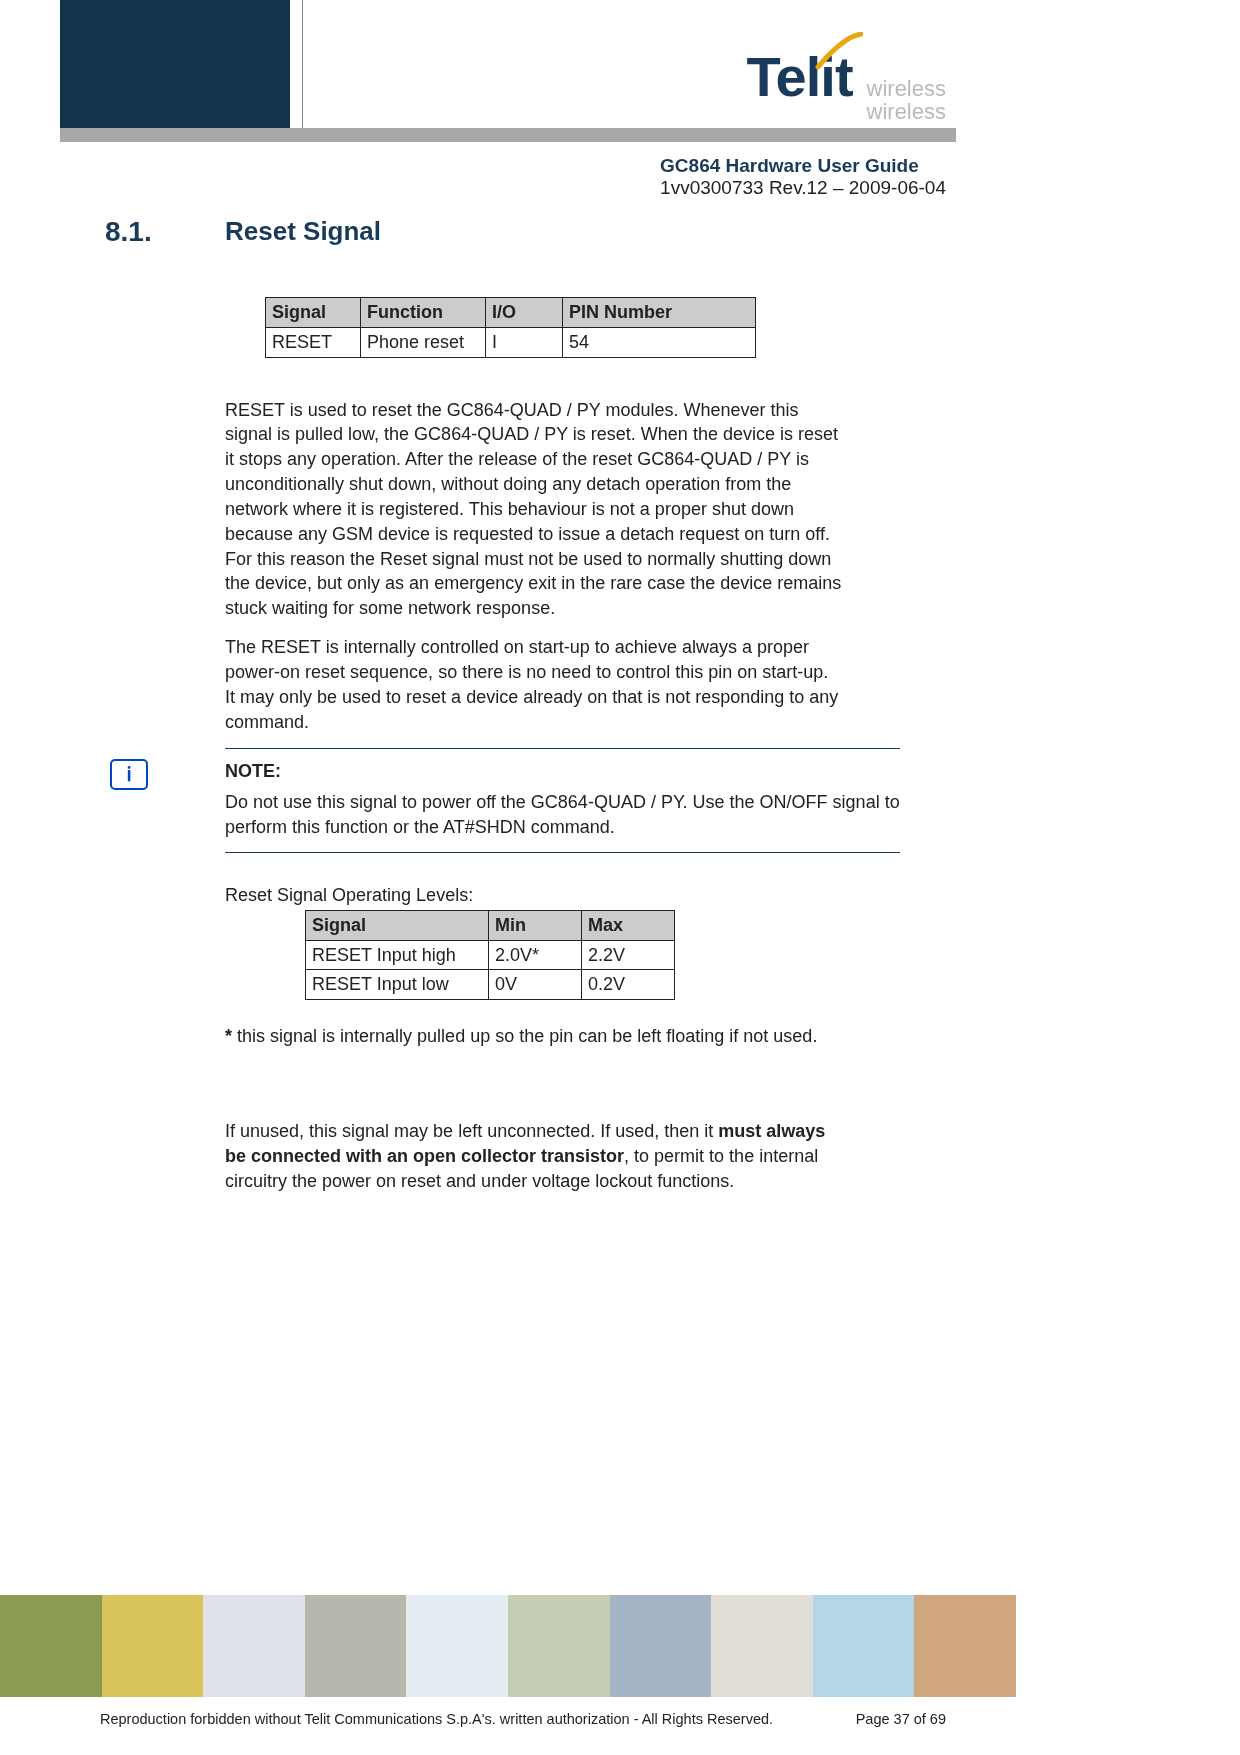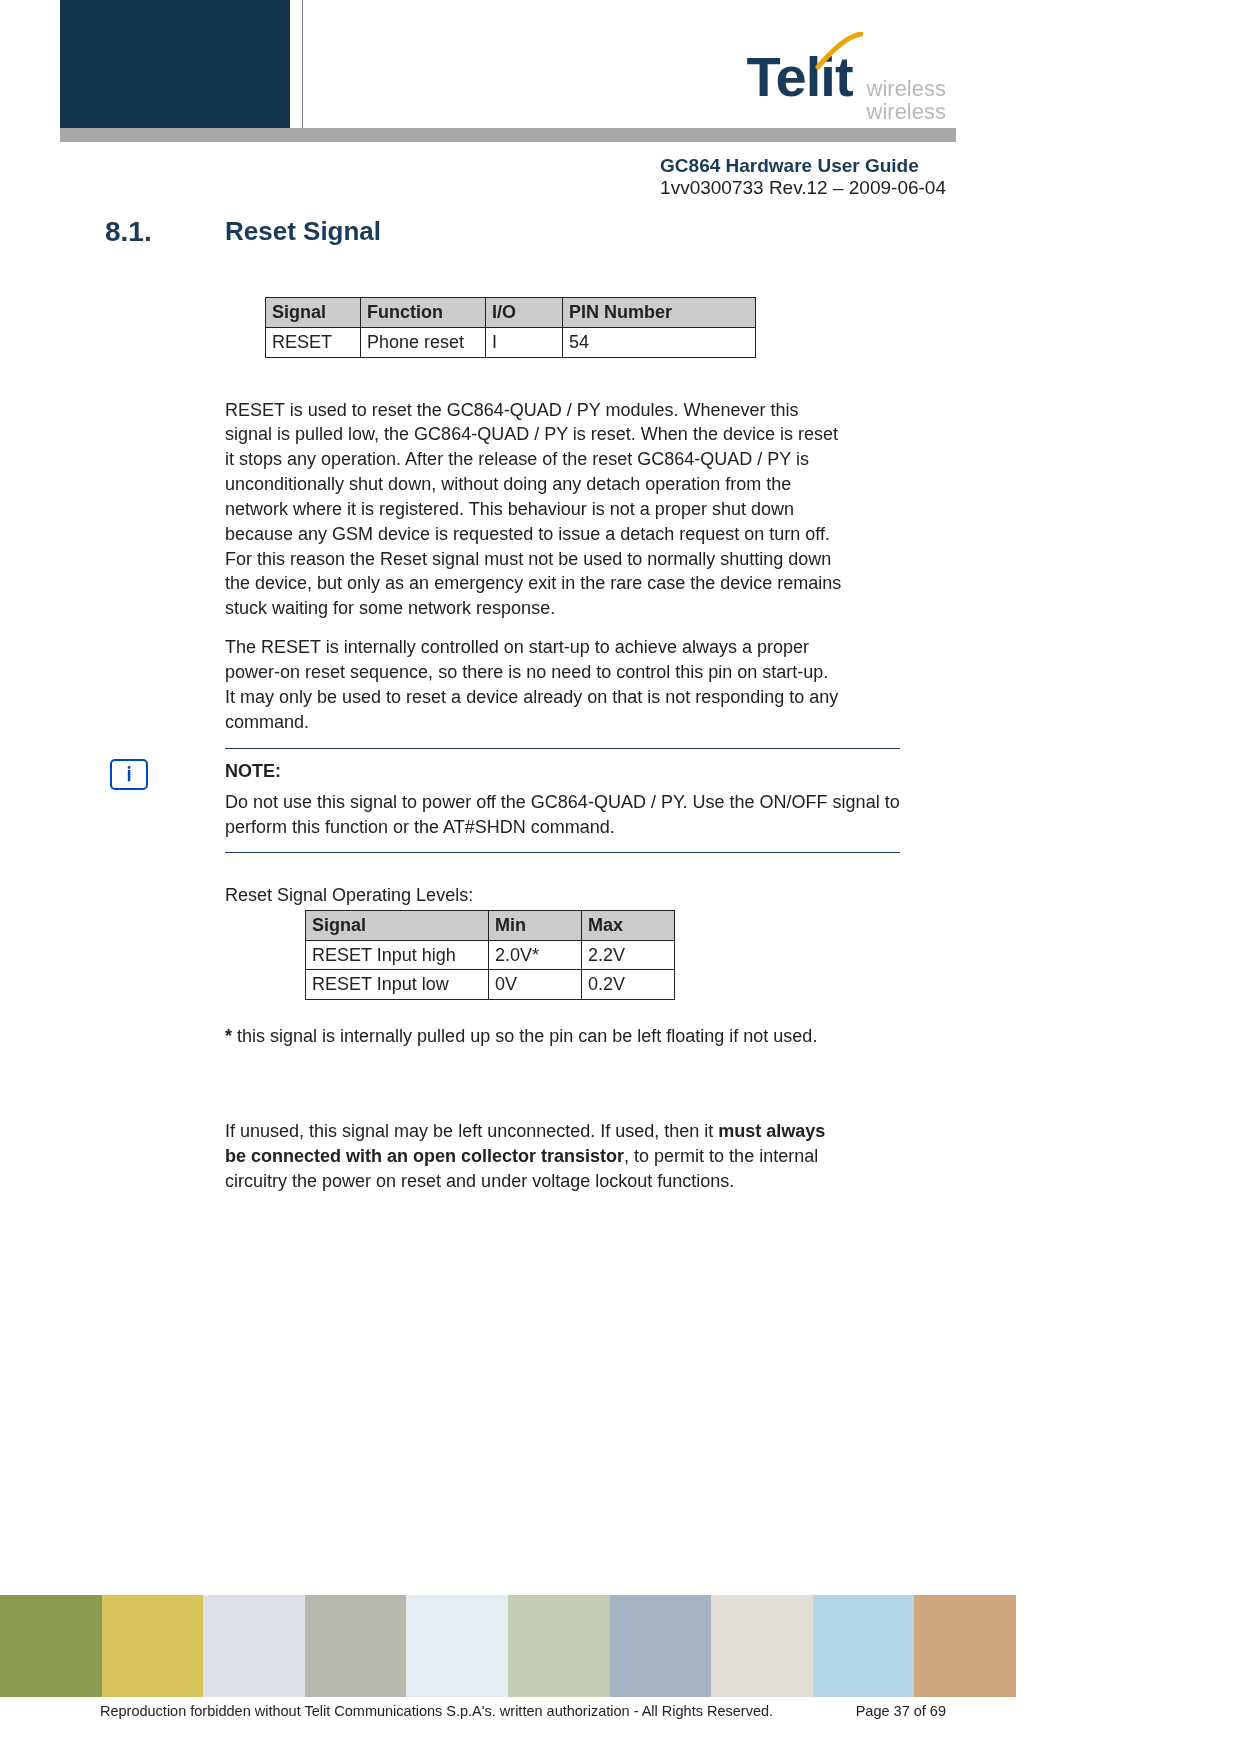--- a/index.html
+++ b/index.html
@@ -172,21 +172,21 @@
     right: 0;
     bottom: 58px;
     height: 102px;
     display: flex;
   }
   .strip-seg { flex: 1; }
   .footer-text {
     position: absolute;
     left: 100px;
     right: 70px;
-    bottom: 36px;
+    bottom: 28px;
     font-size: 14.5px;
     color: #222;
     display: flex;
     justify-content: space-between;
   }
   .bold { font-weight: 700; }
 </style>
 </head>
 <body>
 

